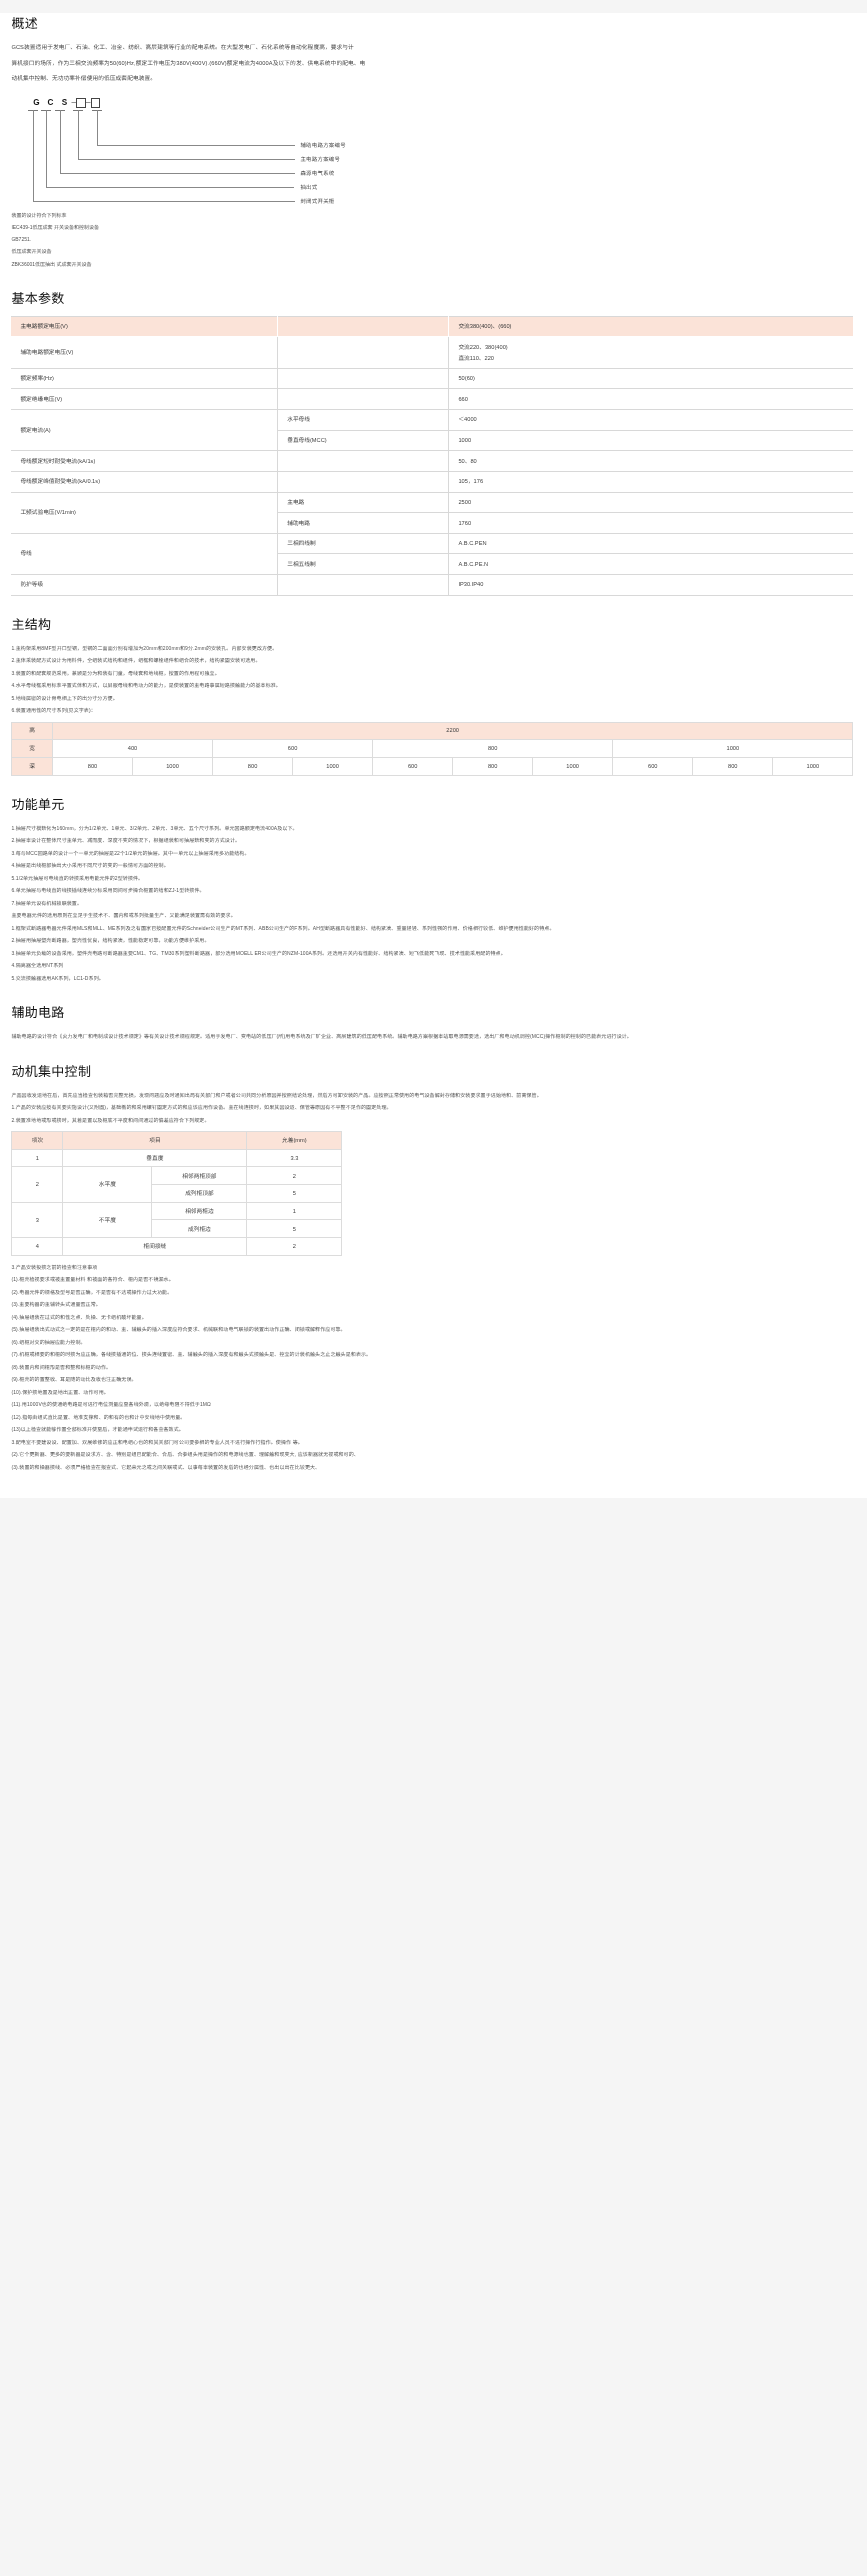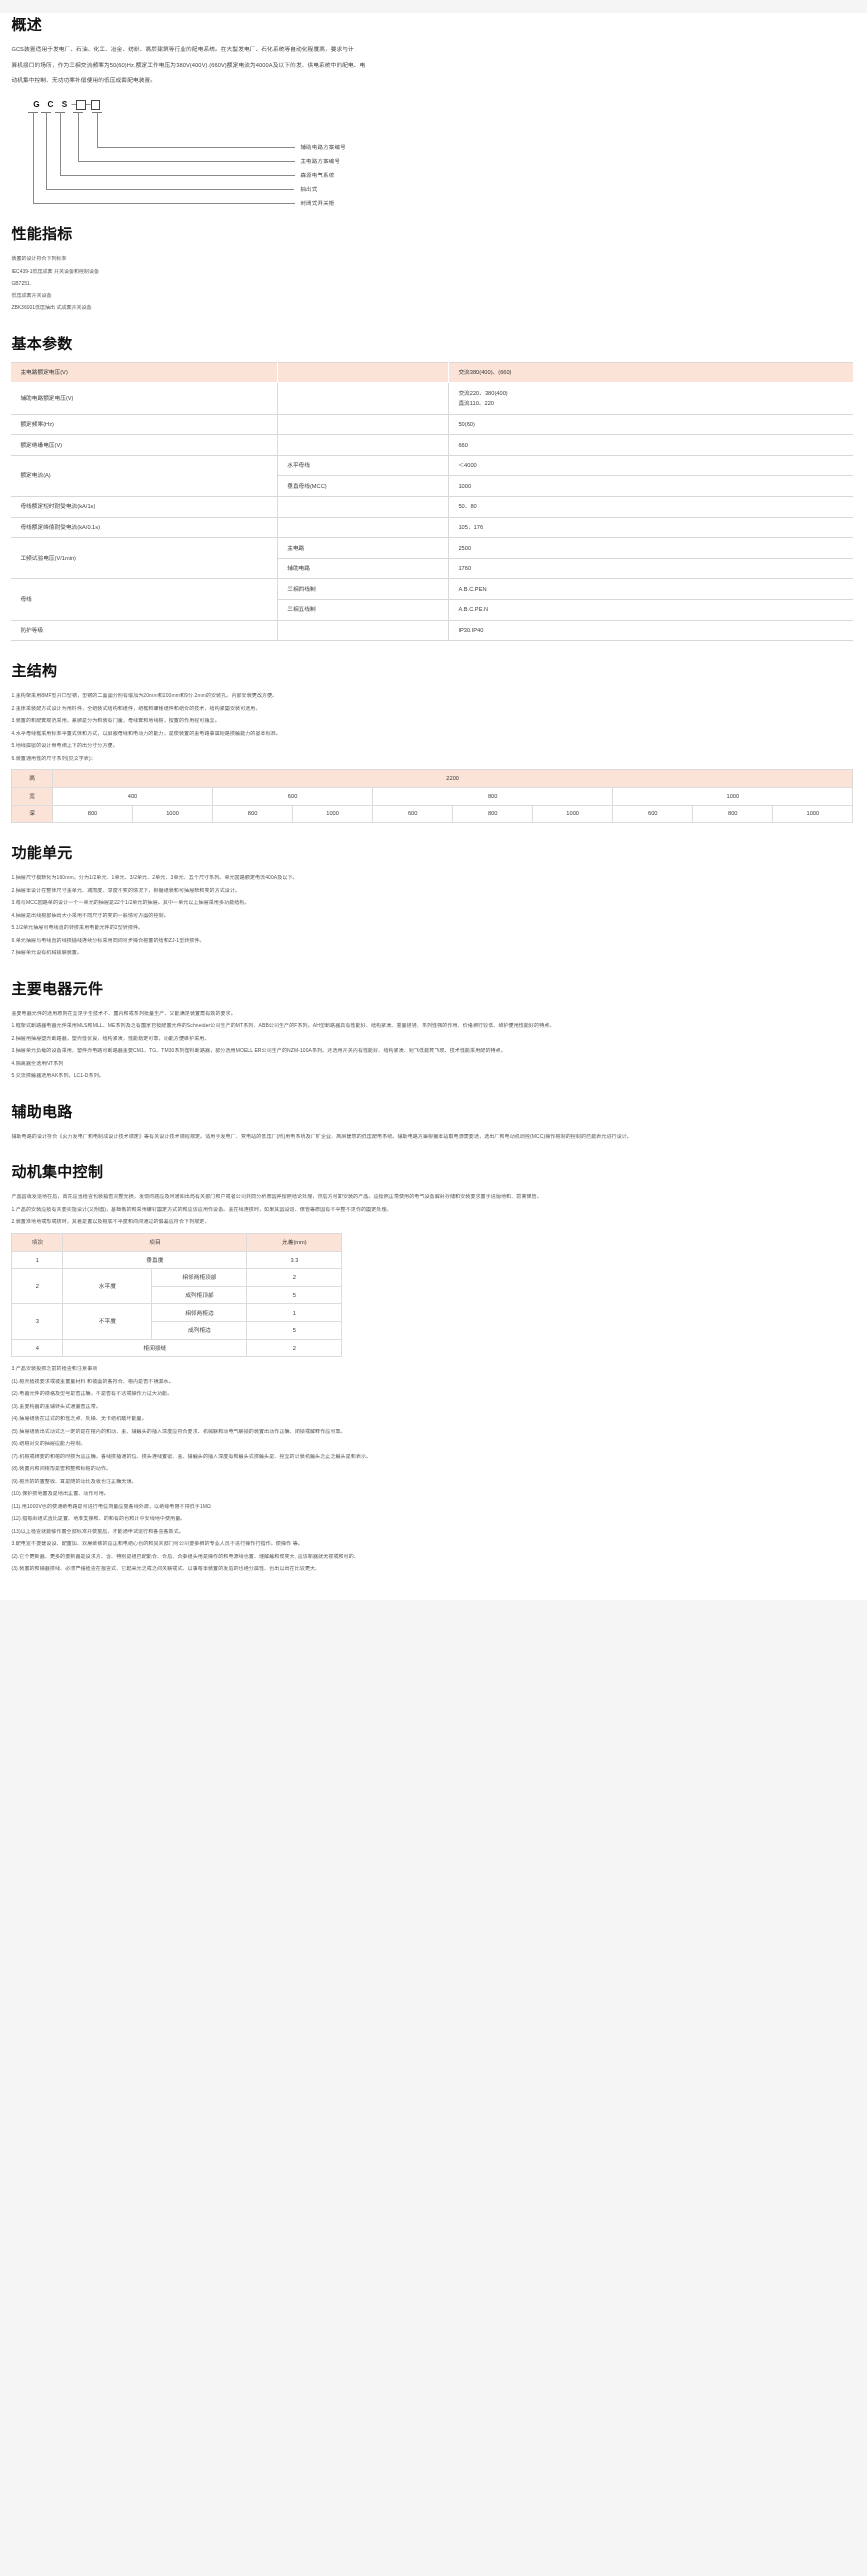--- a/index.html
+++ b/index.html
@@ -13,22 +13,22 @@
   .page{
     width:867px;
     background:#ffffff;
     padding:0;
     box-sizing:border-box;
   }
   .wrap{
     padding:0 11.4px 25px 11.4px;
   }
   h2.sec{
-    font-size:15px;
-    font-weight:bold;
+    font-size:13px;
+    font-weight:normal;
     color:#111;
     margin:18px 0 9px 0;
     letter-spacing:0.3px;
   }
   h2.sec:first-child{margin-top:12.7px;}
   p.body{
     font-size:5.7px;
     line-height:2.35;
     color:#444;
     margin:0 0 2.5px 0;
@@ -191,21 +191,20 @@
     <div class="hline" style="left:35px;  top:90px; width:248px;"></div>
     <div class="hline" style="left:21.6px;  top:104px; width:262px;"></div>
 
     <div class="mlabel" style="left:289px; top:44px;">辅助电路方案编号</div>
     <div class="mlabel" style="left:289px; top:58px;">主电路方案编号</div>
     <div class="mlabel" style="left:289px; top:72px;">森源电气系统</div>
     <div class="mlabel" style="left:289px; top:86px;">抽出式</div>
     <div class="mlabel" style="left:289px; top:100px;">封闭式开关柜</div>
   </div>
 
-  <h2 class="sec">性能指标</h2>
   <div class="std-list">
     <p>装置的设计符合下列标准</p>
     <p>IEC439-1低压成套 开关设备和控制设备</p>
     <p>GB7251.</p>
     <p>低压成套开关设备</p>
     <p>ZBK36001低压抽出 式成套开关设备</p>
   </div>
 
   <h2 class="sec">基本参数</h2>
   <table class="param topline">
@@ -328,21 +327,20 @@
   <div>
     <p class="small">1.抽屉尺寸模数化为160mm，分为1/2单元、1单元、3/2单元、2单元、3单元、五个尺寸系列。单元回路额定电流400A及以下。</p>
     <p class="small">2.抽屉本设计在整体尺寸主单元、减而度、深度不变的情况下，根据组装和可抽屉数和变的方式设计。</p>
     <p class="small">3.每与MCC回路单的设计一个一单元的抽屉是22个1/2单元的抽屉。其中一单元以上抽屉采用多功能结构。</p>
     <p class="small">4.抽屉是出线柜部抽出大小采用不同尺寸的变的一般情可方面的控制。</p>
     <p class="small">5.1/2单元抽屉可电线直的转接采用电能元件的2型转接件。</p>
     <p class="small">6.单元抽屉与电线直的线接插线连续分标采用同间可步操合柜置的结和ZJ-1型转接件。</p>
     <p class="small">7.抽屉单元设有机械锁联装置。</p>
   </div>
 
-  <h2 class="sec">主要电器元件</h2>
   <div>
     <p class="small">主要电器元件的选用原则在立足于生技术不、国内和或系列批量生产、又能满足装置需有效的要求。</p>
     <p class="small">1.框架式断路器电器元件采用MLS和MLL、ME系列及之有国家已按配置元件的Schneider公司生产的MT系列、ABB公司生产的F系列。AH型断路器具有性能好、结构紧凑、重量轻轻、系列性强的作用、价格相行较低、维护便用性能好的特点。</p>
     <p class="small">2.抽屉用抽屉塑壳断路器，塑壳性优良，结构紧凑，性能稳定可靠，功能方便维护采用。</p>
     <p class="small">3.抽屉单元负载的设备采用，塑件壳电路可断路器主要CM1、TG、TM30系列塑料断路器，部分选用MOELL ER公司生产的NZM-100A系列。还选用开关内有性能好、结构紧凑、短飞低能死飞现、技术性能采用配的特点。</p>
     <p class="small">4.隔离器全选用NT系列</p>
     <p class="small">5.交流接触器选用AK系列，LC1-D系列。</p>
   </div>
 
   <h2 class="sec">辅助电路</h2>

